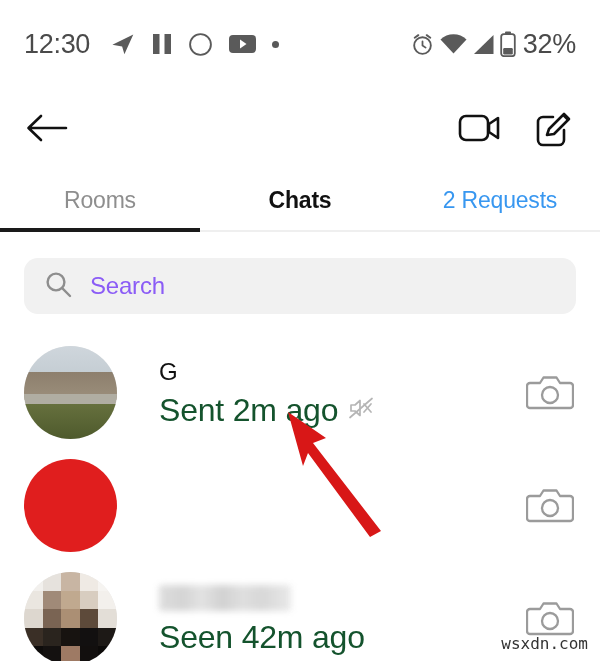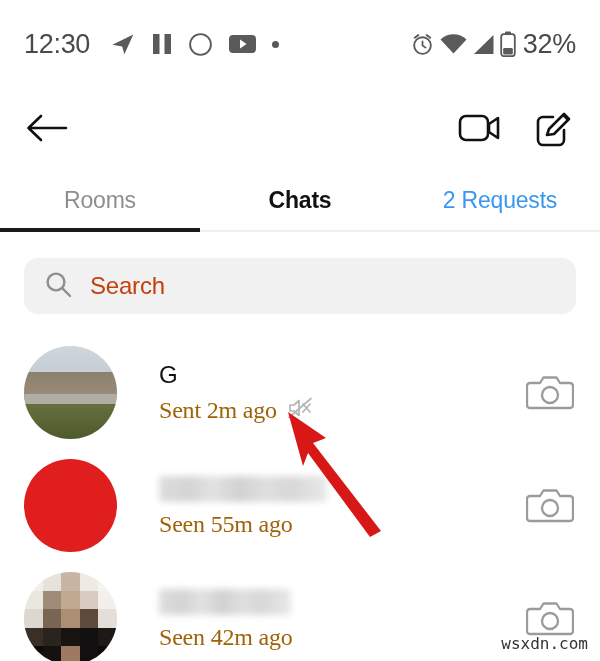--- a/index.html
+++ b/index.html
@@ -59,21 +59,21 @@
   .tab-underline{
     position:absolute; top:228px; left:0; width:200px; height:4px; background:#1a1a1a;
   }
 
   
   .searchwrap{
     position:absolute; top:258px; left:24px; width:552px; height:56px;
     background:#f1f1f1; border-radius:14px;
     display:flex; align-items:center; padding:0 20px; gap:18px;
   }
-  .search-ph{ font-size:24px; color:#c2410c; letter-spacing:-0.2px; }
+  .search-ph{ font-size:24px; color:#8b5cf6; letter-spacing:-0.2px; }
 
   
   .chatlist{ position:absolute; top:336px; left:0; width:600px; }
   .chatrow{
     position:relative; height:113px; display:flex; align-items:center;
     padding:0 24px;
   }
   .avatar{
     width:93px; height:93px; border-radius:50%; overflow:hidden; flex:0 0 93px;
     position:relative; background:#e8e8e8;
@@ -89,21 +89,21 @@
   .av-veg{ position:absolute; left:0; top:62%; width:100%; height:38%;
            background:linear-gradient(#66703e,#4e5a2c); }
   
   .pixgrid{ position:absolute; inset:0; display:grid;
             grid-template-columns:repeat(5,1fr); grid-template-rows:repeat(5,1fr); }
   .pixgrid i{ display:block; }
 
   .chatinfo{ margin-left:42px; display:flex; flex-direction:column; gap:10px; }
   .chatname{ font-size:24px; color:#111; letter-spacing:-0.2px; line-height:1; }
   .chatmeta{ display:flex; align-items:center; gap:10px; }
-  .chatstatus{ font-size:24px; color:#a16207; letter-spacing:-0.2px; line-height:1;font-family:Liberation Serif, serif; }
+  .chatstatus{ font-size:32px; color:#14532d; letter-spacing:-0.2px; line-height:1; }
   .blurname{
     height:26px; border-radius:2px;
     background:linear-gradient(90deg,#dcdcdc 0%,#d2d2d2 18%,#e2e2e2 32%,
                #cfcfcf 48%,#dedede 63%,#d6d6d6 78%,#e8e8e8 100%);
     filter:blur(3px); opacity:.95;
   }
   .blurname.w1{ width:168px; }
   .blurname.w2{ width:132px; }
   .rowspacer{ flex:1 1 auto; }
   .cam-btn{ width:52px; height:52px; display:flex; align-items:center; justify-content:center; }
@@ -264,26 +264,20 @@
       <div class="cam-btn">
         <svg width="48" height="42" viewBox="0 0 48 42">
           <path d="M4 11 L14 11 L17.5 5.5 L30.5 5.5 L34 11 L44 11 A3 3 0 0 1 47 14 L47 33 A3 3 0 0 1 44 36 L4 36 A3 3 0 0 1 1 33 L1 14 A3 3 0 0 1 4 11 Z" fill="none" stroke="#9b9b9b" stroke-width="2.3" stroke-linejoin="round"></path>
           <circle cx="24" cy="23" r="8" fill="none" stroke="#9b9b9b" stroke-width="2.3"></circle>
         </svg>
       </div>
     </div>
 
     <div class="chatrow">
       <div class="avatar red"></div>
-      <div class="chatinfo">
-        <span class="blurname w1"></span>
-        <span class="chatmeta">
-          <span class="chatstatus">Seen 55m ago</span>
-        </span>
-      </div>
       <div class="rowspacer"></div>
       <div class="cam-btn">
         <svg width="48" height="42" viewBox="0 0 48 42">
           <path d="M4 11 L14 11 L17.5 5.5 L30.5 5.5 L34 11 L44 11 A3 3 0 0 1 47 14 L47 33 A3 3 0 0 1 44 36 L4 36 A3 3 0 0 1 1 33 L1 14 A3 3 0 0 1 4 11 Z" fill="none" stroke="#9b9b9b" stroke-width="2.3" stroke-linejoin="round"></path>
           <circle cx="24" cy="23" r="8" fill="none" stroke="#9b9b9b" stroke-width="2.3"></circle>
         </svg>
       </div>
     </div>
 
     <div class="chatrow">

